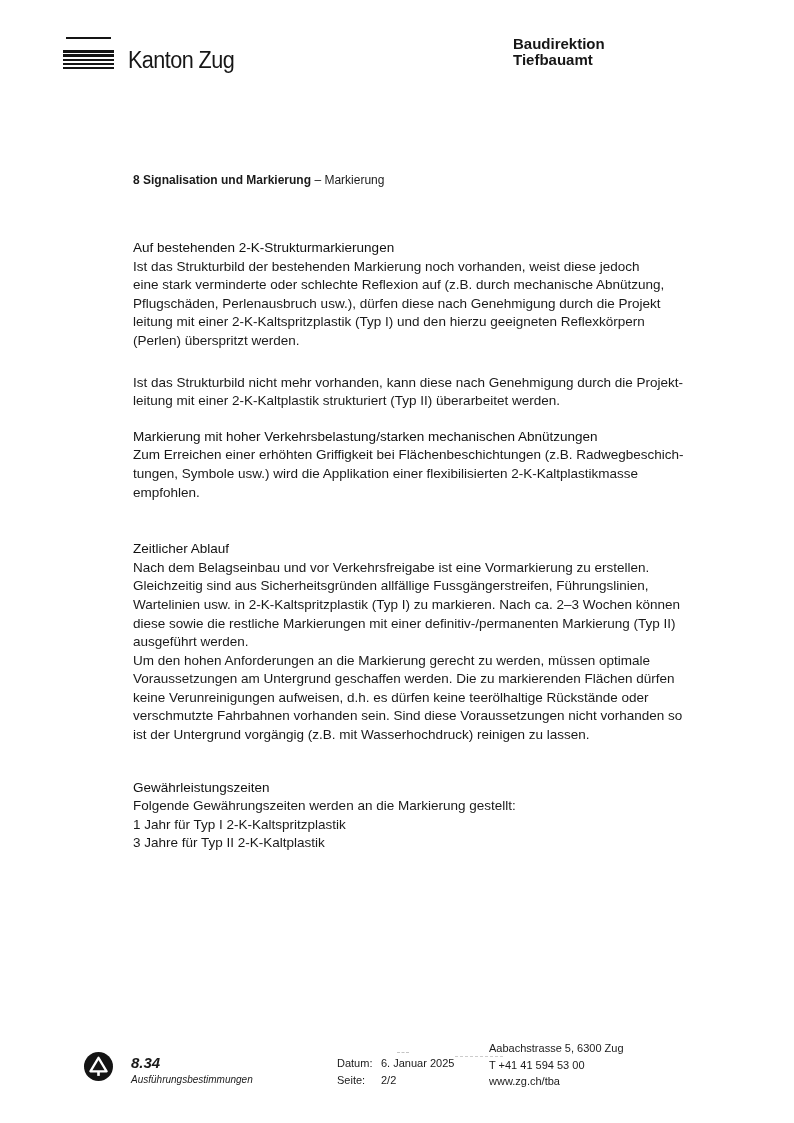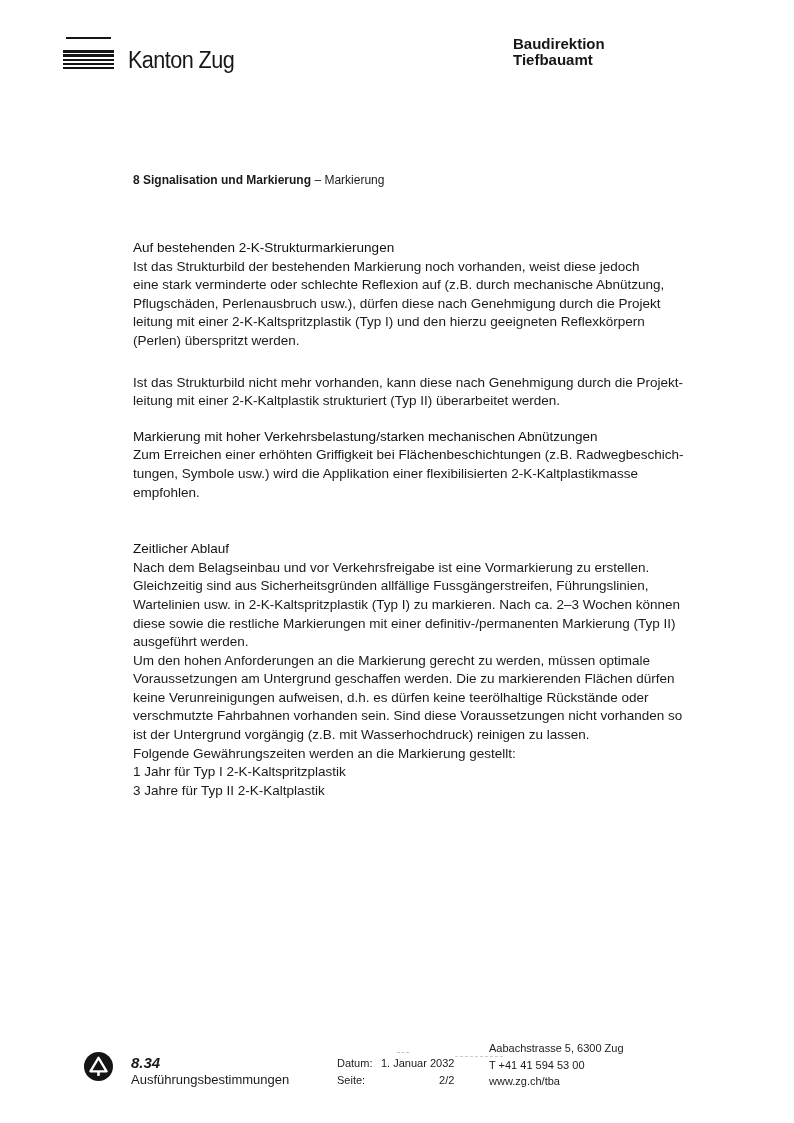--- a/index.html
+++ b/index.html
@@ -38,23 +38,23 @@
   .mt-p2{margin-top:23px !important;}
   .mt-h2{margin-top:17px !important;}
   .mt-h3{margin-top:38px !important;}
   .mt-h4{margin-top:37px !important;}
   .mt-h5{margin-top:34px !important;}
 
   
   .footer-logo{position:absolute;left:84px;top:1052px;width:29px;height:29px;}
   .footer-ref{position:absolute;left:131px;top:1054px;}
   .footer-ref .num{font-size:15px;font-weight:700;line-height:17px;font-style:italic;}
-  .footer-ref .type{font-size:13px;line-height:17px;}
+  .footer-ref .type{font-size:10px;line-height:17px;font-style:italic;}
   .footer-meta{position:absolute;left:337px;top:1055px;font-size:11px;line-height:17px;}
-  .footer-meta .row{display:flex;justify-content:space-between;}
+  .footer-meta .row{display:flex;}
   .footer-meta .lbl{width:44px;}
   .footer-contact{position:absolute;left:489px;top:1040px;font-size:11px;line-height:16.5px;}
   .dash-artifact{position:absolute;left:455px;top:1056px;width:48px;border-top:1.5px dashed #cccccc;}
   .dash-artifact-sm{position:absolute;left:397px;top:1052px;width:12px;border-top:1.5px dashed #c4c4c4;}
 </style>
 </head>
 <body>
 
 <div class="page">
 
@@ -100,20 +100,21 @@
 Wartelinien usw. in 2-K-Kaltspritzplastik (Typ I) zu markieren. Nach ca. 2–3 Wochen können
 diese sowie die restliche Markierungen mit einer definitiv-/permanenten Markierung (Typ II)
 ausgeführt werden.</p>
 
     <p>Um den hohen Anforderungen an die Markierung gerecht zu werden, müssen optimale
 Voraussetzungen am Untergrund geschaffen werden. Die zu markierenden Flächen dürfen
 keine Verunreinigungen aufweisen, d.h. es dürfen keine teerölhaltige Rückstände oder
 verschmutzte Fahrbahnen vorhanden sein. Sind diese Voraussetzungen nicht vorhanden so
 ist der Untergrund vorgängig (z.B. mit Wasserhochdruck) reinigen zu lassen.</p>
 
+    <h2 class="mt-h5">Gewährleistungszeiten</h2>
     <p>Folgende Gewährungszeiten werden an die Markierung gestellt:
 1 Jahr für Typ I 2-K-Kaltspritzplastik
 3 Jahre für Typ II 2-K-Kaltplastik</p>
 
   </div>
 
   <div class="footer-logo">
     <svg width="29" height="29" viewBox="0 0 29 29" aria-hidden="true">
       <circle cx="14.5" cy="14.5" r="14.5" fill="#141414"></circle>
       <polygon points="14.5,5.8 22.6,19.3 6.4,19.3" fill="#141414" stroke="#ffffff" stroke-width="2.3" stroke-linejoin="round"></polygon>
@@ -122,21 +123,21 @@
   </div>
 
   <div class="footer-ref">
     <div class="num">8.34</div>
     <div class="type">Ausführungsbestimmungen</div>
   </div>
 
   <div class="footer-meta">
     <div class="row">
       <span class="lbl">Datum:</span>
-      <span>1. Januar 2032</span>
+      <span>6. Januar 2025</span>
     </div>
     <div class="row">
       <span class="lbl">Seite:</span>
       <span>2/2</span>
     </div>
   </div>
 
   <div class="dash-artifact-sm"></div>
   <div class="dash-artifact"></div>
 

